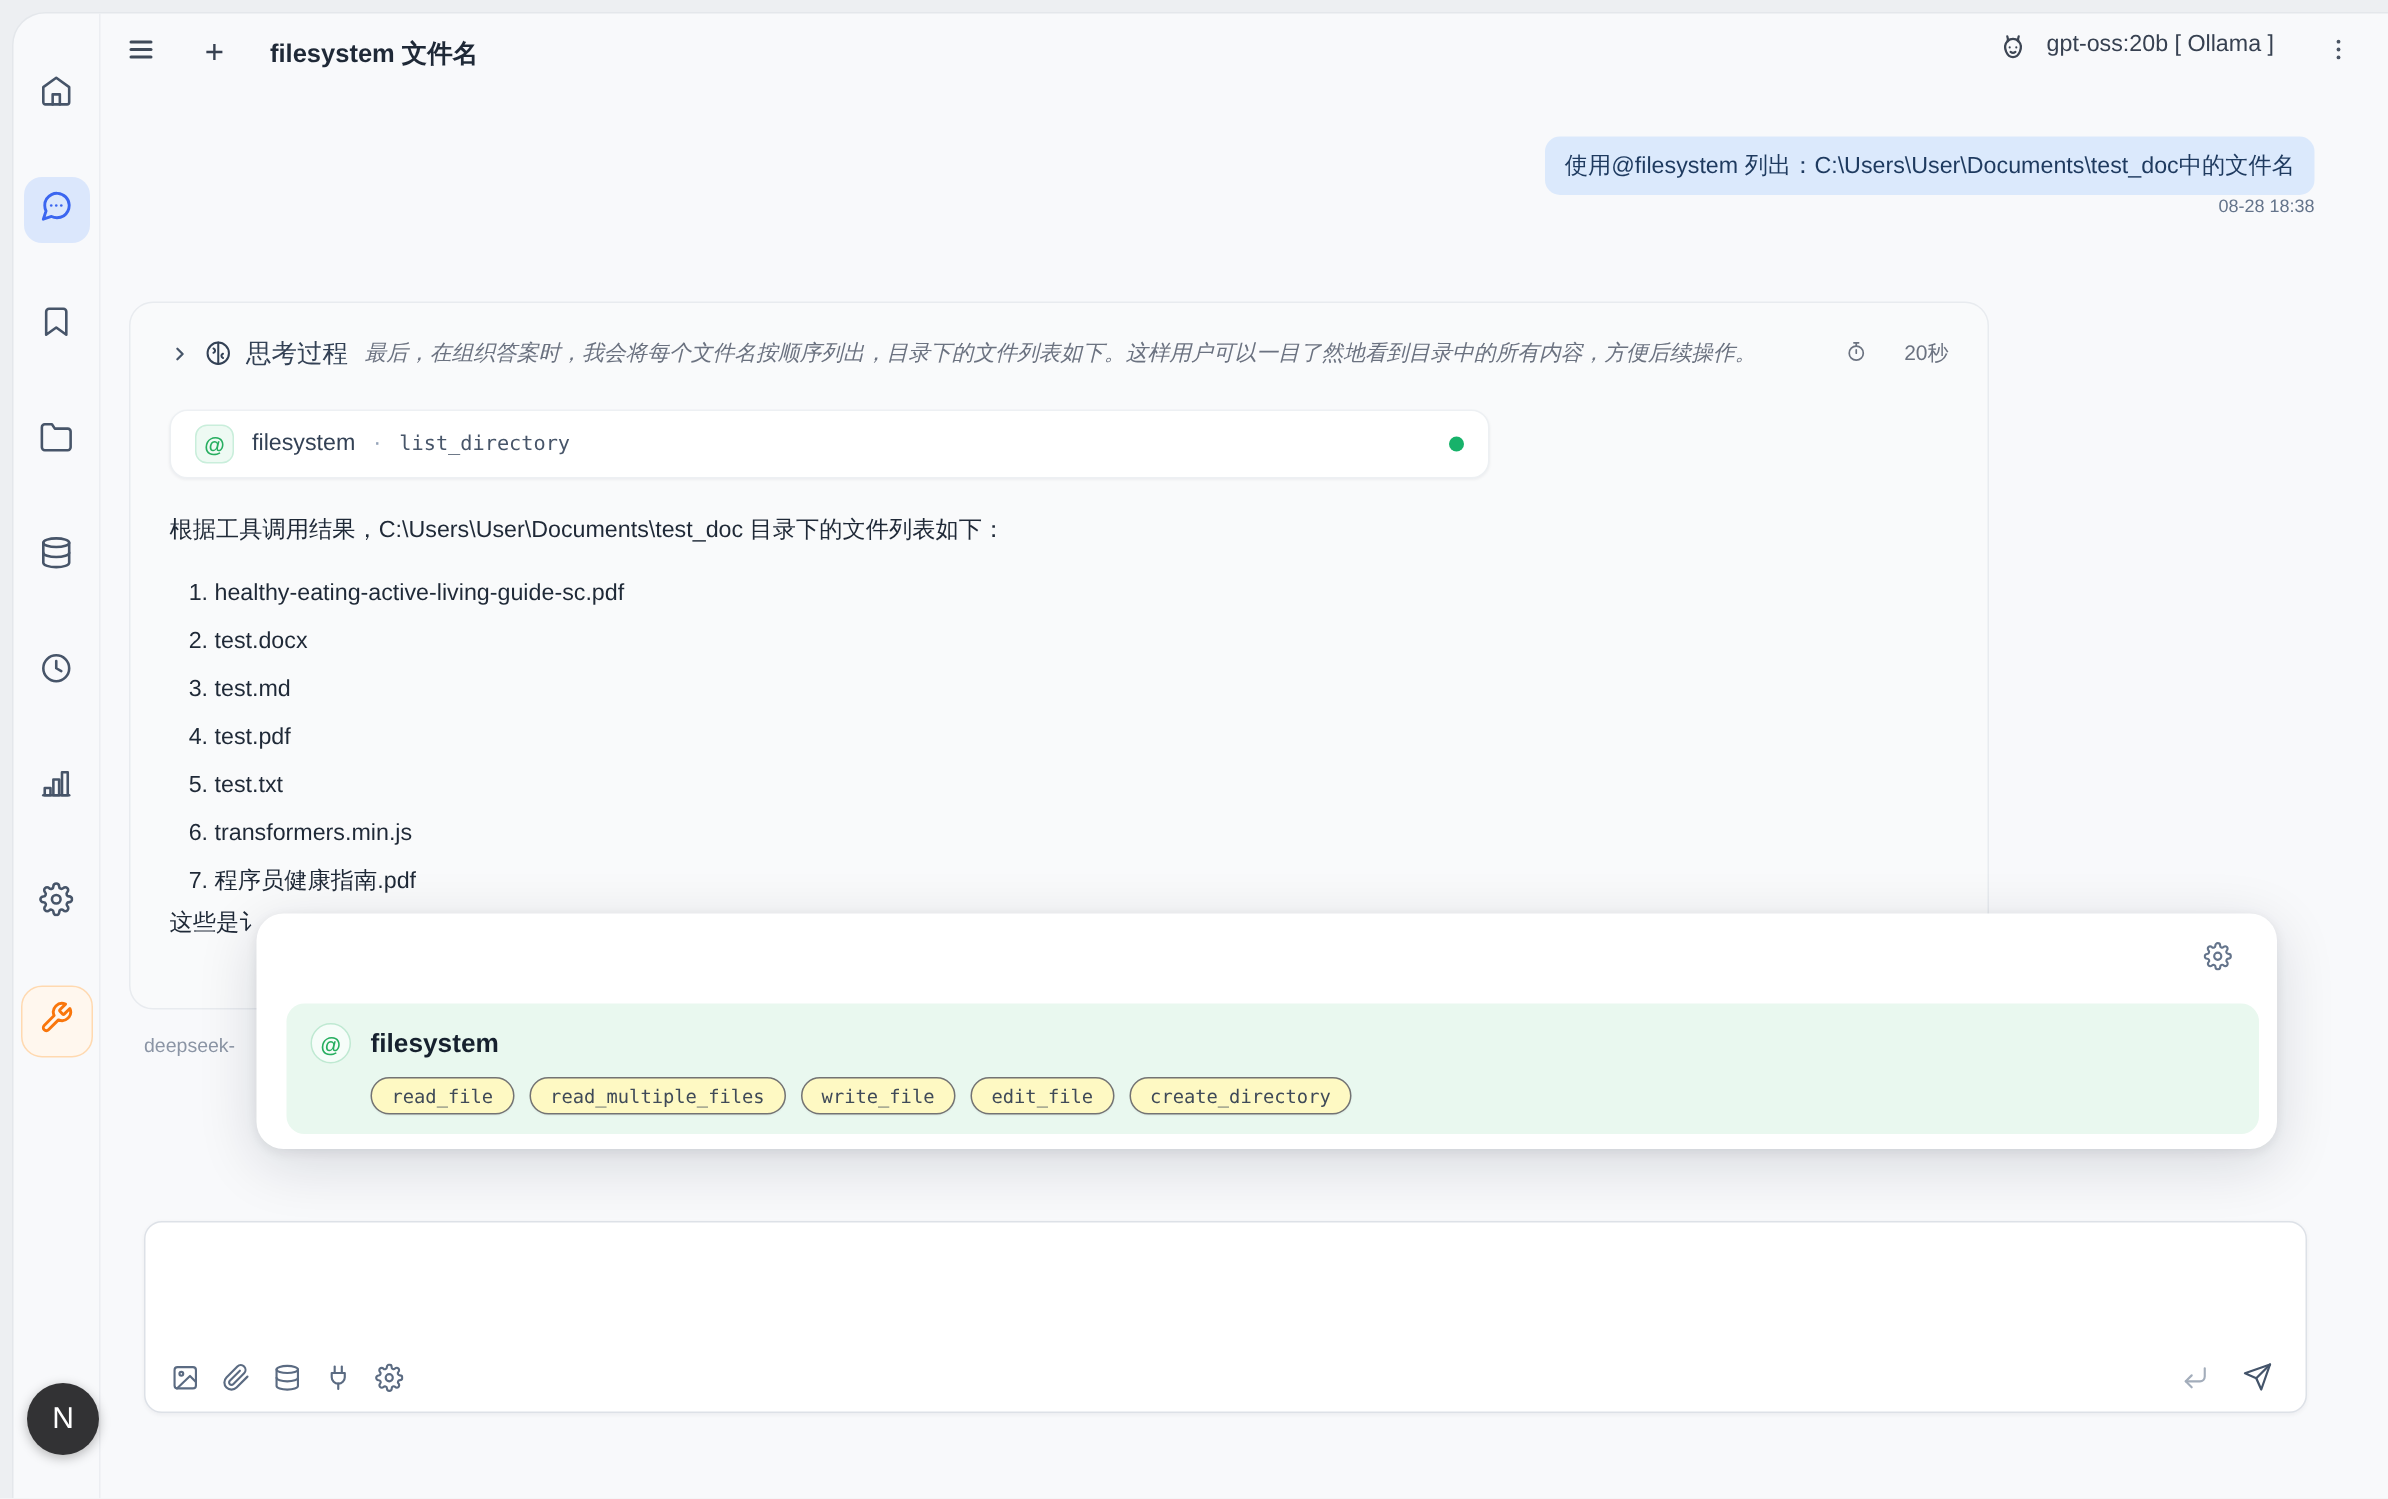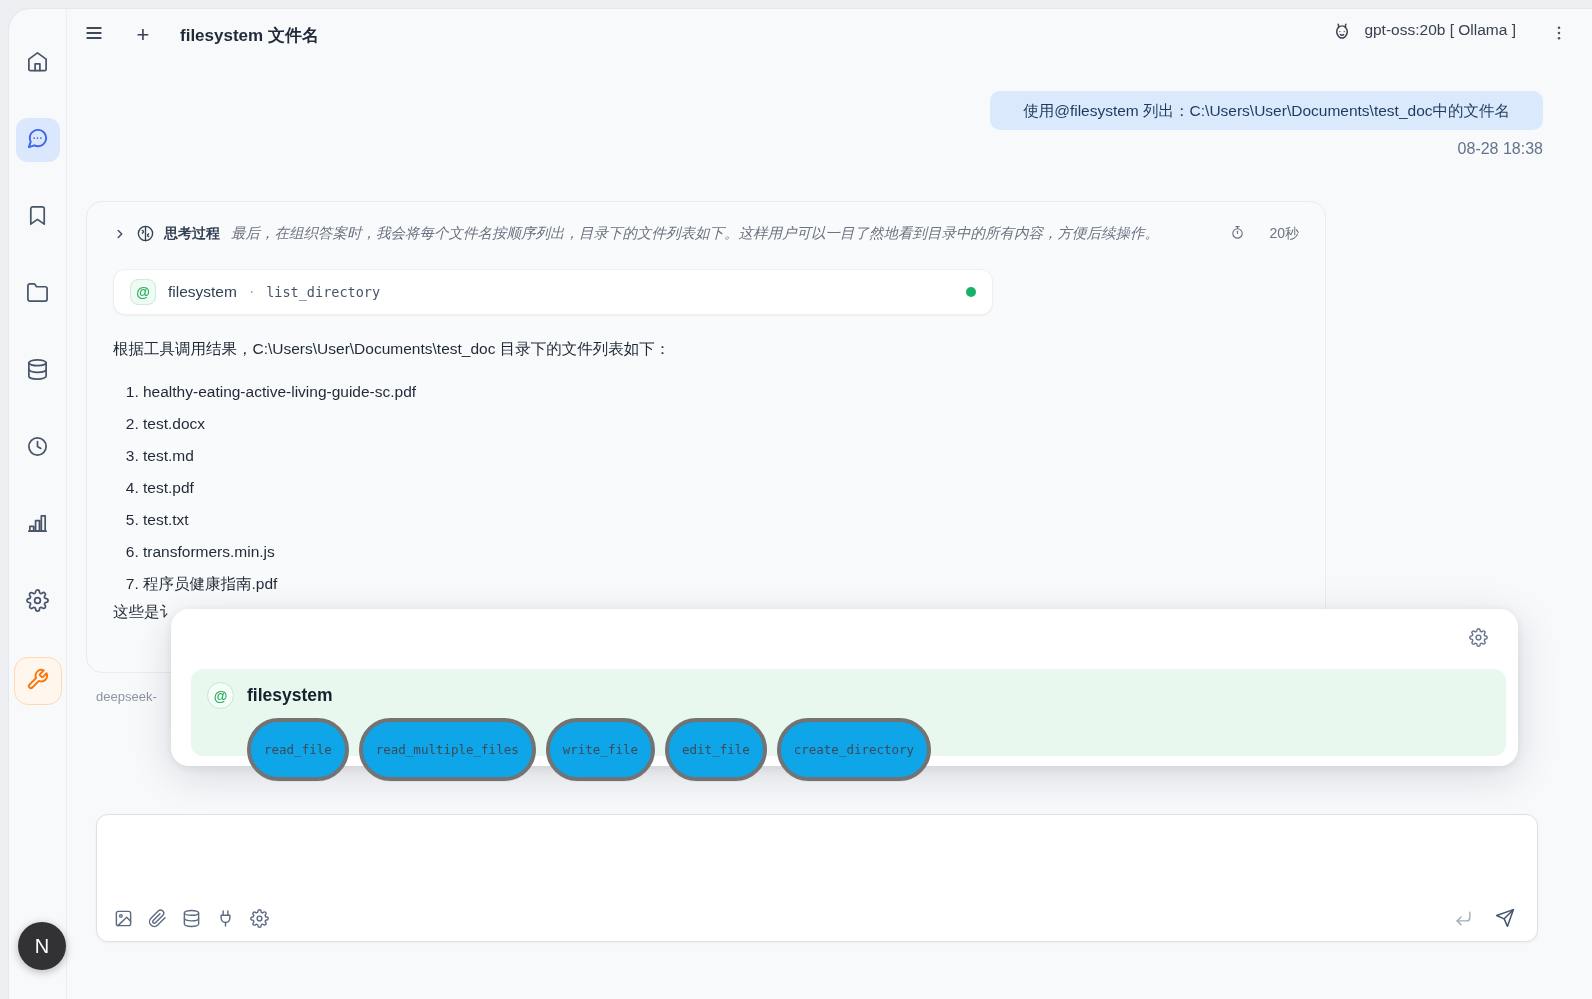--- a/index.html
+++ b/index.html
@@ -42,34 +42,34 @@
   .chat-title { margin-left:24px; font-size:17px; font-weight:600; color:#1f2937; }
   .topbar-spacer { flex:1; }
   .model-select { display:flex; gap:10px; color:#374151; font-size:15.5px; cursor:pointer; }
   .model-select svg { width:24px; height:24px; color:#3d4654; }
   .more-btn { margin-left:34px; color:#4b5563; cursor:pointer; }
   .more-btn svg { width:18px; height:18px; }
   
   .user-bubble {
     position:absolute; right:49px; top:82px; max-width:900px;
     background:#dbe9fc; color:#1e3a5f; font-size:15.5px; line-height:21px;
-    padding:9px 33px; border-radius:10px;
-  }
-  .msg-time { position:absolute; right:49px; top:131px; font-size:16px; color:#64748b;text-align:right; }
+    padding:9px 13px; border-radius:10px;
+  }
+  .msg-time { position:absolute; right:49px; top:121px; font-size:12px; color:#64748b;text-align:right; }
   .assistant-card {
     position:absolute; left:19px; top:192px; width:1240px; height:472px;
     background:#f9fafb; border:1px solid #e8ebef; border-radius:16px;
     padding:22px 26px; overflow:hidden; z-index:1;
   }
   .think-row { display:flex; align-items:center; gap:9px; }
   .think-row .chev { color:#475569; display:flex; }
   .think-row .chev svg { width:14px; height:14px; }
   .think-row .brain { color:#334155; display:flex; }
   .think-row .brain svg { width:19px; height:19px; }
-  .think-label { font-size:14px; font-weight:700; color:#334155; white-space:nowrap; }
+  .think-label { font-size:17px; font-weight:400; color:#334155; white-space:nowrap; }
   .think-preview {
     font-size:14.5px; font-style:italic; color:#6b7280; white-space:nowrap;
     overflow:hidden; flex:1; margin-left:2px;
   }
   .think-timer { display:flex; align-items:center; gap:24px; color:#6b7280; font-size:14px; margin-left:18px; }
   .think-timer svg { width:15px; height:15px; }
   .tool-card {
     margin-top:26px; width:880px; height:46px; display:flex; align-items:center; gap:12px;
     padding:0 16px; background:#ffffff; border:1px solid #edf0f3; border-radius:12px;
     box-shadow:0 1px 2px rgba(16,24,40,.05); cursor:pointer;
@@ -100,21 +100,21 @@
     background:#e9f8ef; border-radius:12px; padding:13px 16px; cursor:pointer;
   }
   .mcp-title-row { display:flex; align-items:center; gap:13px; }
   .mcp-at {
     width:27px; height:27px; border-radius:50%; background:#f6fdf9; border:1px solid #bfe9d2;
     color:#27ae60; font-size:14px; font-weight:700; display:flex; align-items:center; justify-content:center;
   }
   .mcp-server-name { font-size:17.5px; font-weight:700; color:#16212e; }
   .mcp-chips { margin-top:9px; margin-left:40px; display:flex; gap:10px; }
   .mcp-chip {
-    background:#0ea5e9; border:4px solid #737373; border-radius:999px; padding:20px 13px;
+    background:#fef9c3; border:1px solid #737373; border-radius:999px; padding:4px 13px;
     font-family:"DejaVu Sans Mono", monospace; font-size:12.5px; color:#3f4a58;
     box-shadow:0 1px 1px rgba(16,24,40,.04);
   }
   
   .composer {
     position:absolute; left:29px; top:805px; width:1442px; height:128px;
     background:#ffffff; border:1px solid #dde1e7; border-radius:12px;
     box-shadow:0 1px 3px rgba(16,24,40,.05); z-index:5;
   }
   .composer-text { padding:17px 24px 0 50px; font-size:16px; }

